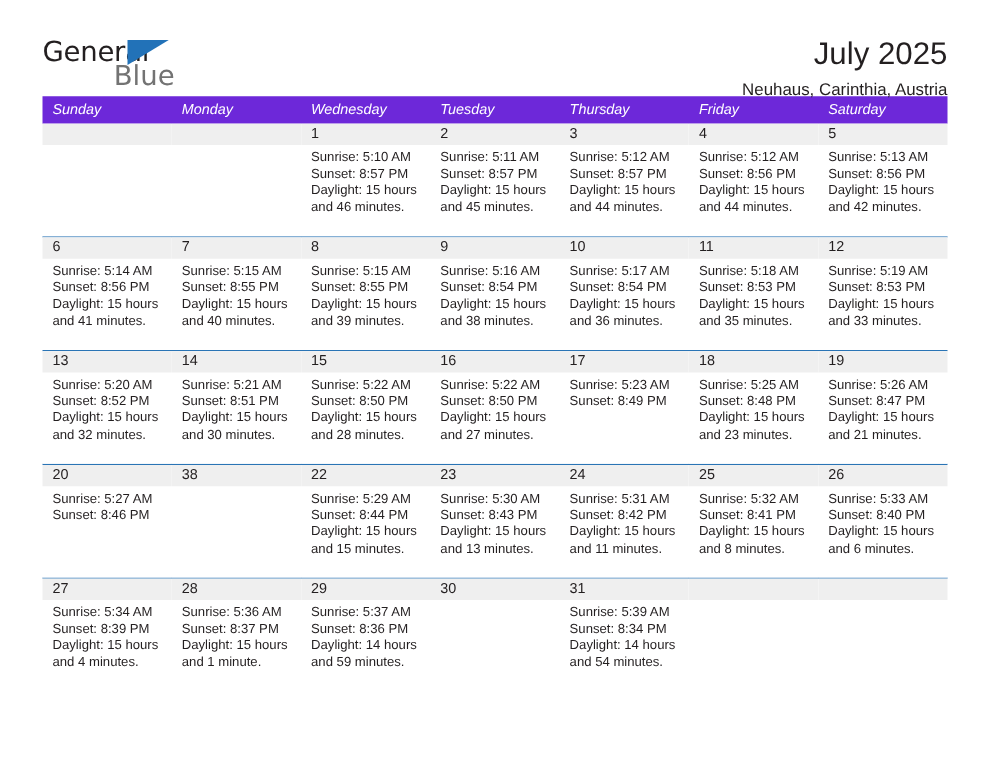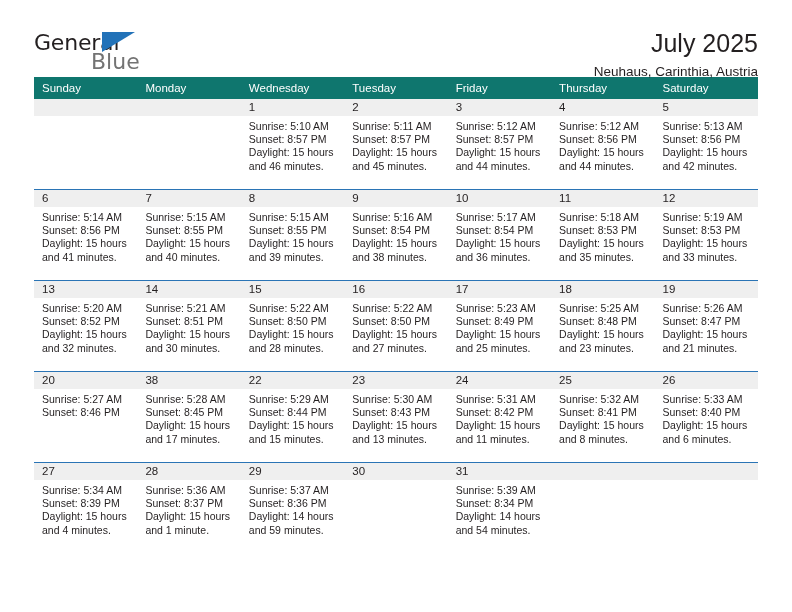--- a/index.html
+++ b/index.html
@@ -80,21 +80,22 @@
     text-align: center;
   }
 
   
   .calendar {
     margin-top: 7px;
     width: 724px;
   }
   .dow-row {
     display: flex;
-    background: #0f766e;
+    background: #6d28d9;
+    font-style: italic;
   }
   .dow {
     flex: 1 1 0;
     min-width: 0;
     color: #ffffff;
     font-size: 11.5px;
     padding: 5px 0 5px 8px;
     box-sizing: border-box;
     height: 22px;
     line-height: 12px;
@@ -152,22 +153,22 @@
       <div class="cal-sub">Neuhaus, Carinthia, Austria</div>
     </div>
   </div>
 
   <div class="calendar">
     <div class="dow-row">
       <div class="dow">Sunday</div>
       <div class="dow">Monday</div>
       <div class="dow">Wednesday</div>
       <div class="dow">Tuesday</div>
+      <div class="dow">Thursday</div>
       <div class="dow">Friday</div>
-      <div class="dow">Thursday</div>
       <div class="dow">Saturday</div>
     </div>
     <div id="weeks-container">
         <div class="week first">
           <div class="day">
             <div class="day-num-band"></div>
           </div>
           <div class="day">
             <div class="day-num-band"></div>
           </div>
@@ -301,21 +302,20 @@
               <div>Sunrise: 5:22 AM</div>
               <div>Sunset: 8:50 PM</div>
               <div class="daylight-line">Daylight: 15 hours and 27 minutes.</div>
             </div>
           </div>
           <div class="day">
             <div class="day-num-band">17</div>
             <div class="day-body">
               <div>Sunrise: 5:23 AM</div>
               <div>Sunset: 8:49 PM</div>
-              <div class="daylight-line">Daylight: 15 hours and 25 minutes.</div>
             </div>
           </div>
           <div class="day">
             <div class="day-num-band">18</div>
             <div class="day-body">
               <div>Sunrise: 5:25 AM</div>
               <div>Sunset: 8:48 PM</div>
               <div class="daylight-line">Daylight: 15 hours and 23 minutes.</div>
             </div>
           </div>
@@ -331,25 +331,20 @@
         <div class="week">
           <div class="day">
             <div class="day-num-band">20</div>
             <div class="day-body">
               <div>Sunrise: 5:27 AM</div>
               <div>Sunset: 8:46 PM</div>
             </div>
           </div>
           <div class="day">
             <div class="day-num-band">38</div>
-            <div class="day-body">
-              <div>Sunrise: 5:28 AM</div>
-              <div>Sunset: 8:45 PM</div>
-              <div class="daylight-line">Daylight: 15 hours and 17 minutes.</div>
-            </div>
           </div>
           <div class="day">
             <div class="day-num-band">22</div>
             <div class="day-body">
               <div>Sunrise: 5:29 AM</div>
               <div>Sunset: 8:44 PM</div>
               <div class="daylight-line">Daylight: 15 hours and 15 minutes.</div>
             </div>
           </div>
           <div class="day">

